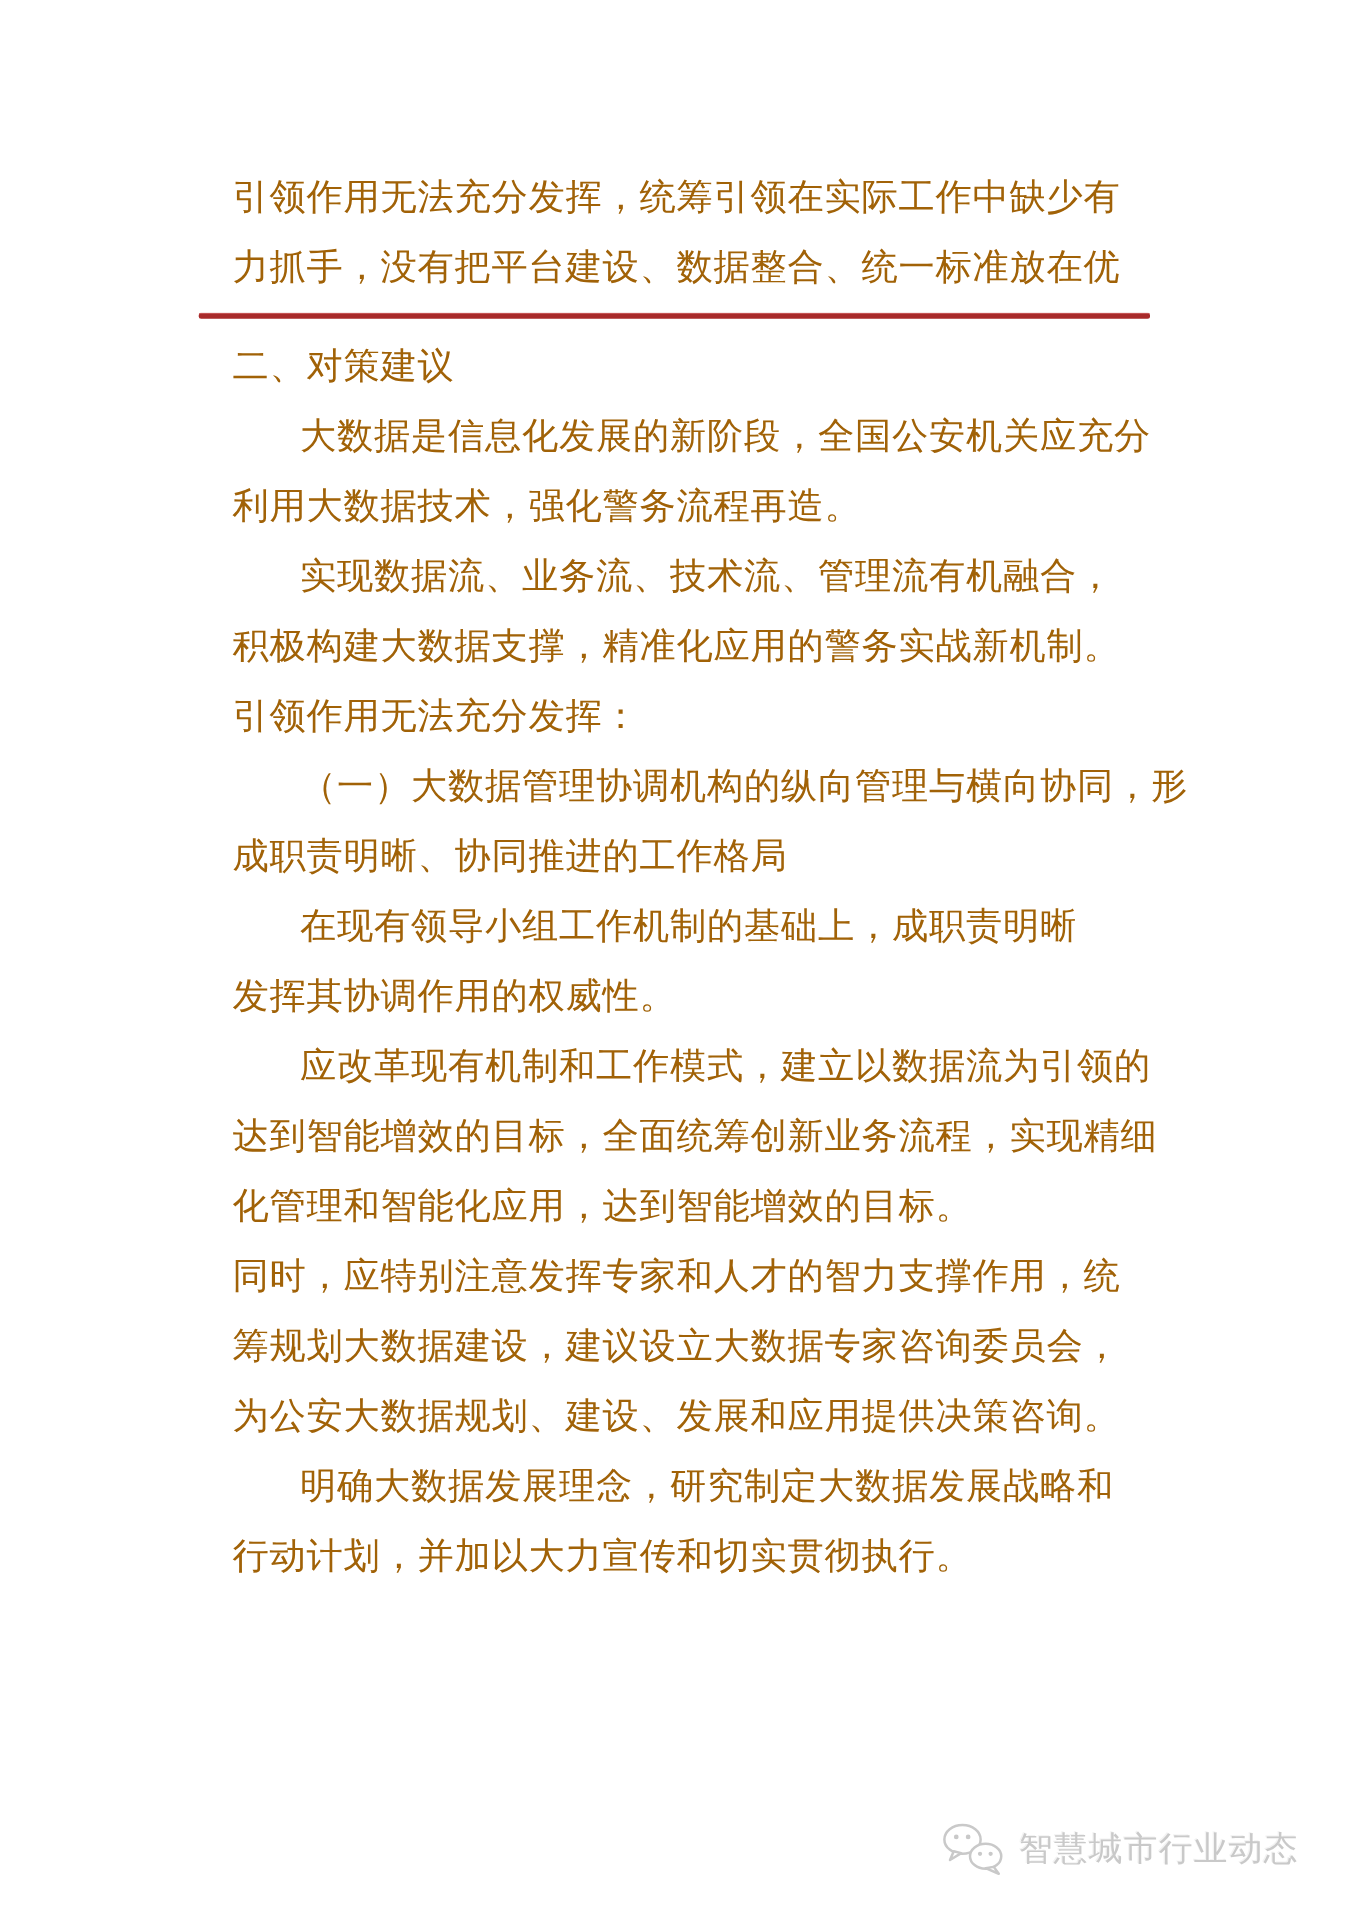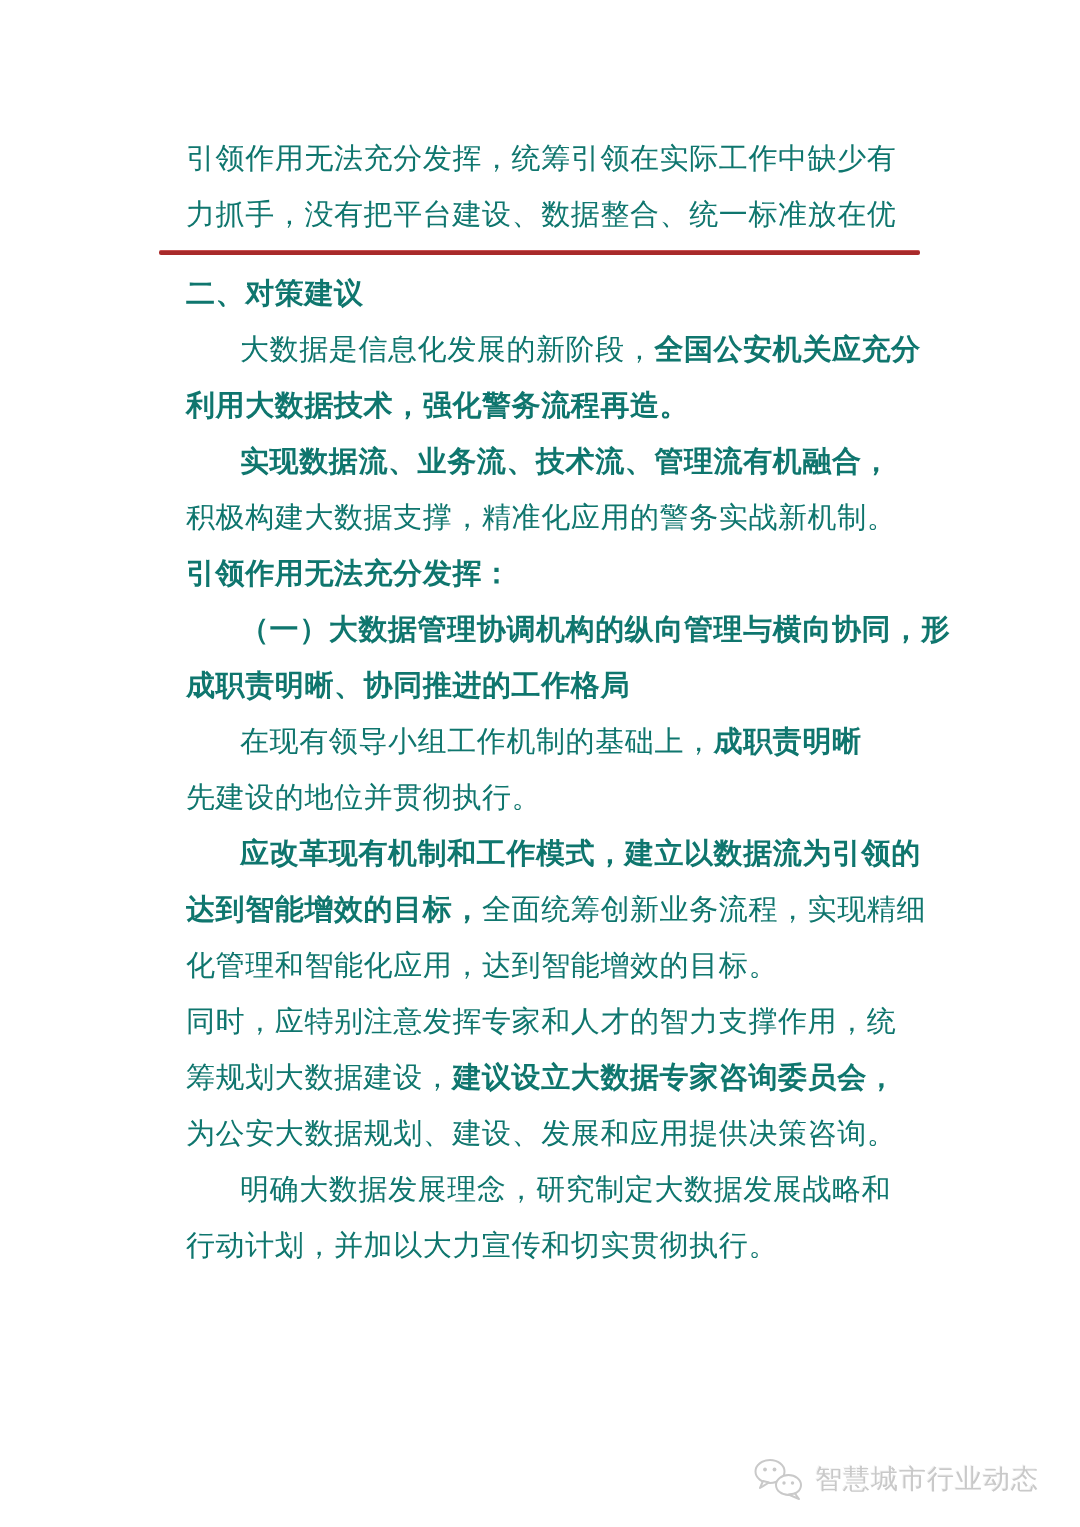--- a/index.html
+++ b/index.html
@@ -12,34 +12,34 @@
     background: #ffffff;
     position: relative;
     overflow: hidden;
     font-family: "Liberation Serif", serif;
   }
   .article {
     position: absolute;
     left: 186px;
     top: 130px;
     width: 745px;
-    color: #0f766e;
+    color: #a16207;
   }
   .tline {
     font-size: 29px;
     line-height: 56px;
     height: 56px;
     white-space: nowrap;
     letter-spacing: 0.6px;
   }
   .tline.indent {
     padding-left: 54px;
   }
   .run-b {
-    font-weight: 700;
+    font-weight: 400;
     margin-top: 36px;
   }
   .divider {
     height: 4px;
     width: 761px;
     margin: 8px 0 10px -27px;
     background: #a82a2a;
     border-top: 1px solid #c75050;
     border-radius: 2px;
   }
@@ -81,21 +81,21 @@
   <div class="tline"><span class="run-b">利用大数据技术，强化警务流程再造。</span></div>
 
   <div class="tline indent"><span class="run-b">实现数据流、业务流、技术流、管理流有机融合，</span></div>
   <div class="tline"><span>积极构建大数据支撑，精准化应用的警务实战新机制。</span></div>
   <div class="tline"><span class="run-b">引领作用无法充分发挥：</span></div>
 
   <div class="tline indent"><span class="run-b">（一）大数据管理协调机构的纵向管理与横向协同，形</span></div>
   <div class="tline"><span class="run-b">成职责明晰、协同推进的工作格局</span></div>
 
   <div class="tline indent"><span>在现有领导小组工作机制的基础上，</span><span class="run-b">成职责明晰</span></div>
-  <div class="tline"><span>先建设的地位并贯彻执行。</span></div>
+  <div class="tline"><span>发挥其协调作用的权威性。</span></div>
 
   <div class="tline indent"><span class="run-b">应改革现有机制和工作模式，建立以数据流为引领的</span></div>
   <div class="tline"><span class="run-b">达到智能增效的目标，</span><span>全面统筹创新业务流程，实现精细</span></div>
   <div class="tline"><span>化管理和智能化应用，达到智能增效的目标。</span></div>
   <div class="tline"><span>同时，应特别注意发挥专家和人才的智力支撑作用，统</span></div>
   <div class="tline"><span>筹规划大数据建设，</span><span class="run-b">建议设立大数据专家咨询委员会，</span></div>
   <div class="tline"><span>为公安大数据规划、建设、发展和应用提供决策咨询。</span></div>
 
   <div class="tline indent"><span>明确大数据发展理念，研究制定大数据发展战略和</span></div>
   <div class="tline"><span>行动计划，并加以大力宣传和切实贯彻执行。</span></div>

